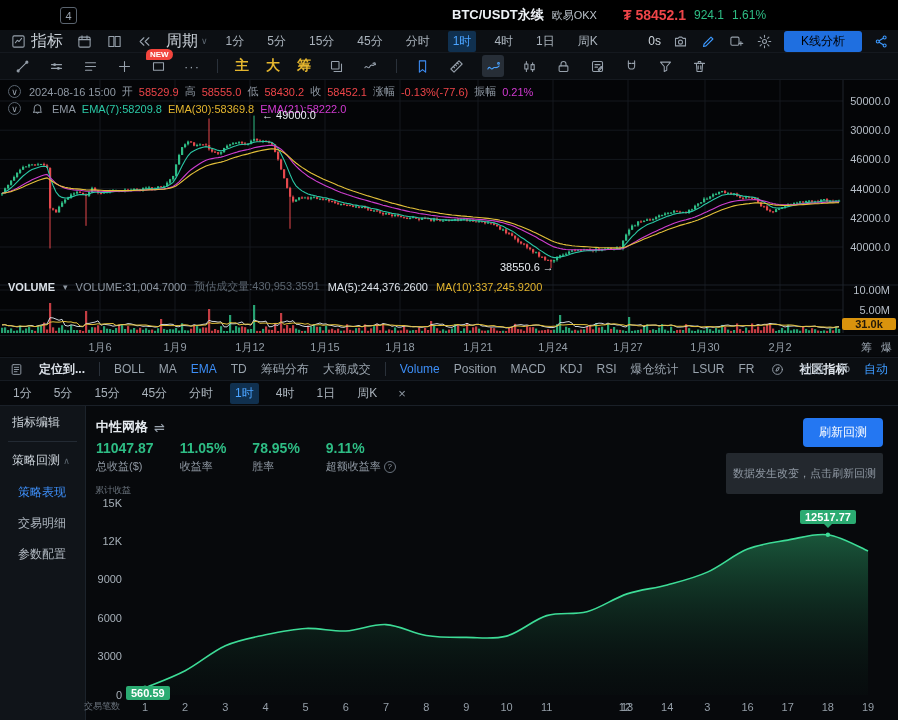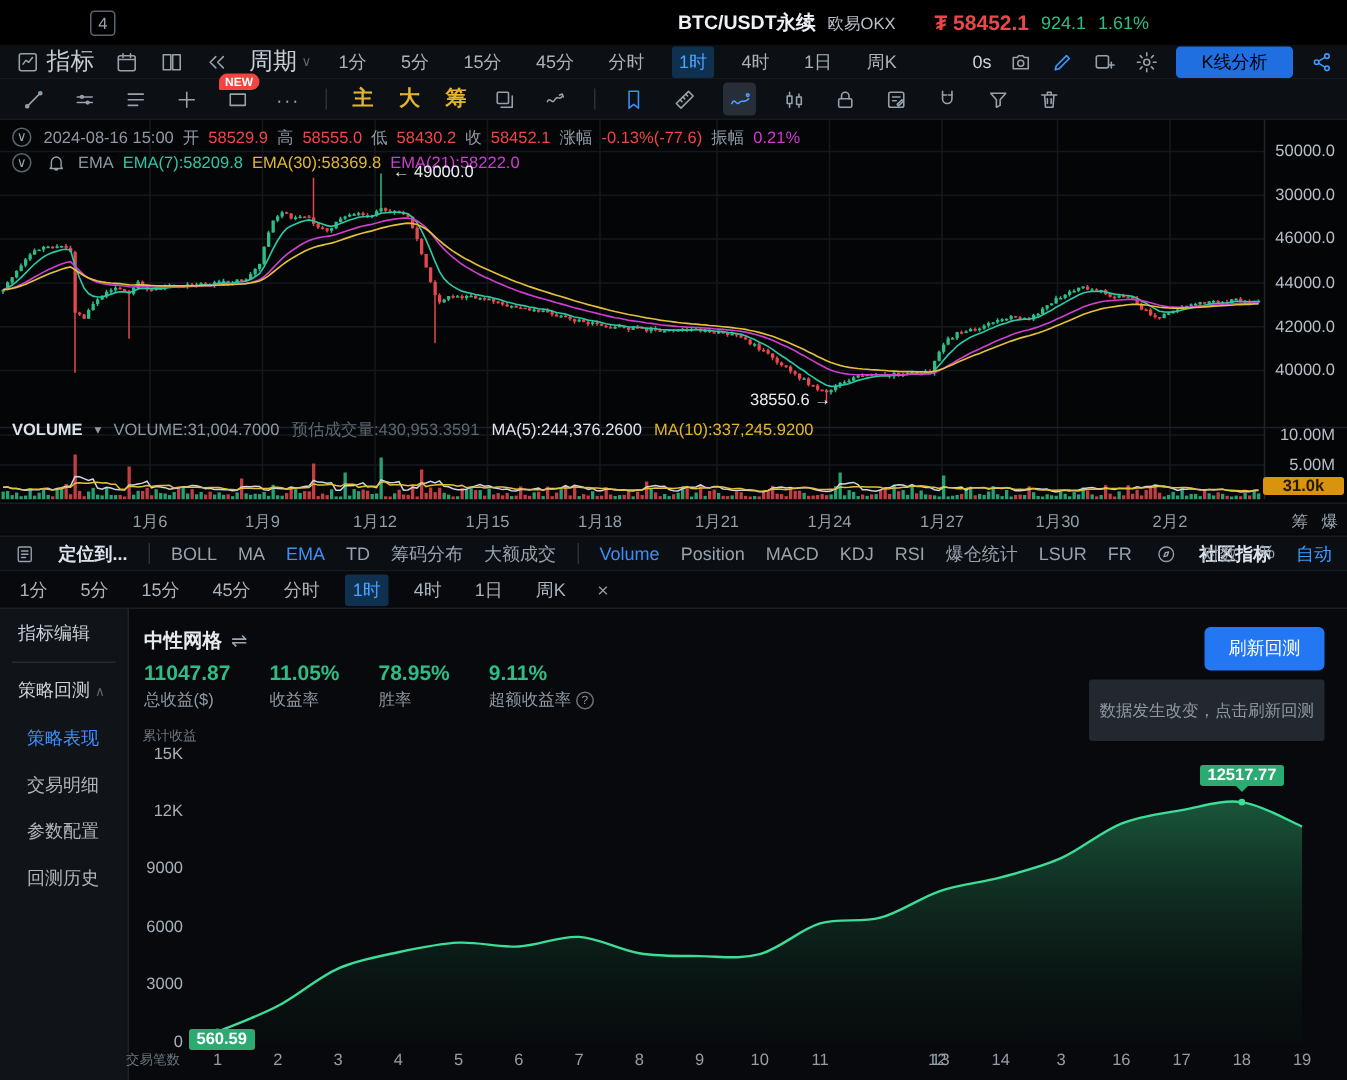--- a/index.html
+++ b/index.html
@@ -1283,21 +1283,20 @@
   </div>
 
   <div id="bottom" class="abs">
     <div id="sidebar">
       <div class="sb-item">指标编辑</div>
       <div id="sb-div"></div>
       <div class="sb-item"><span>策略回测</span> <span class="dim" style="font-size:9px">∧</span></div>
       <div class="sb-sub on">策略表现</div>
       <div class="sb-sub">交易明细</div>
       <div class="sb-sub">参数配置</div>
-      <div class="sb-sub">回测历史</div>
     </div>
     <div id="strat-head">
       <span>中性网格</span>
       <span id="swap-ic">⇌</span>
     </div>
     <div id="stats">
       <div class="stat">
           <div class="v">11047.87</div>
           <div class="l">总收益($)</div>
         </div>

